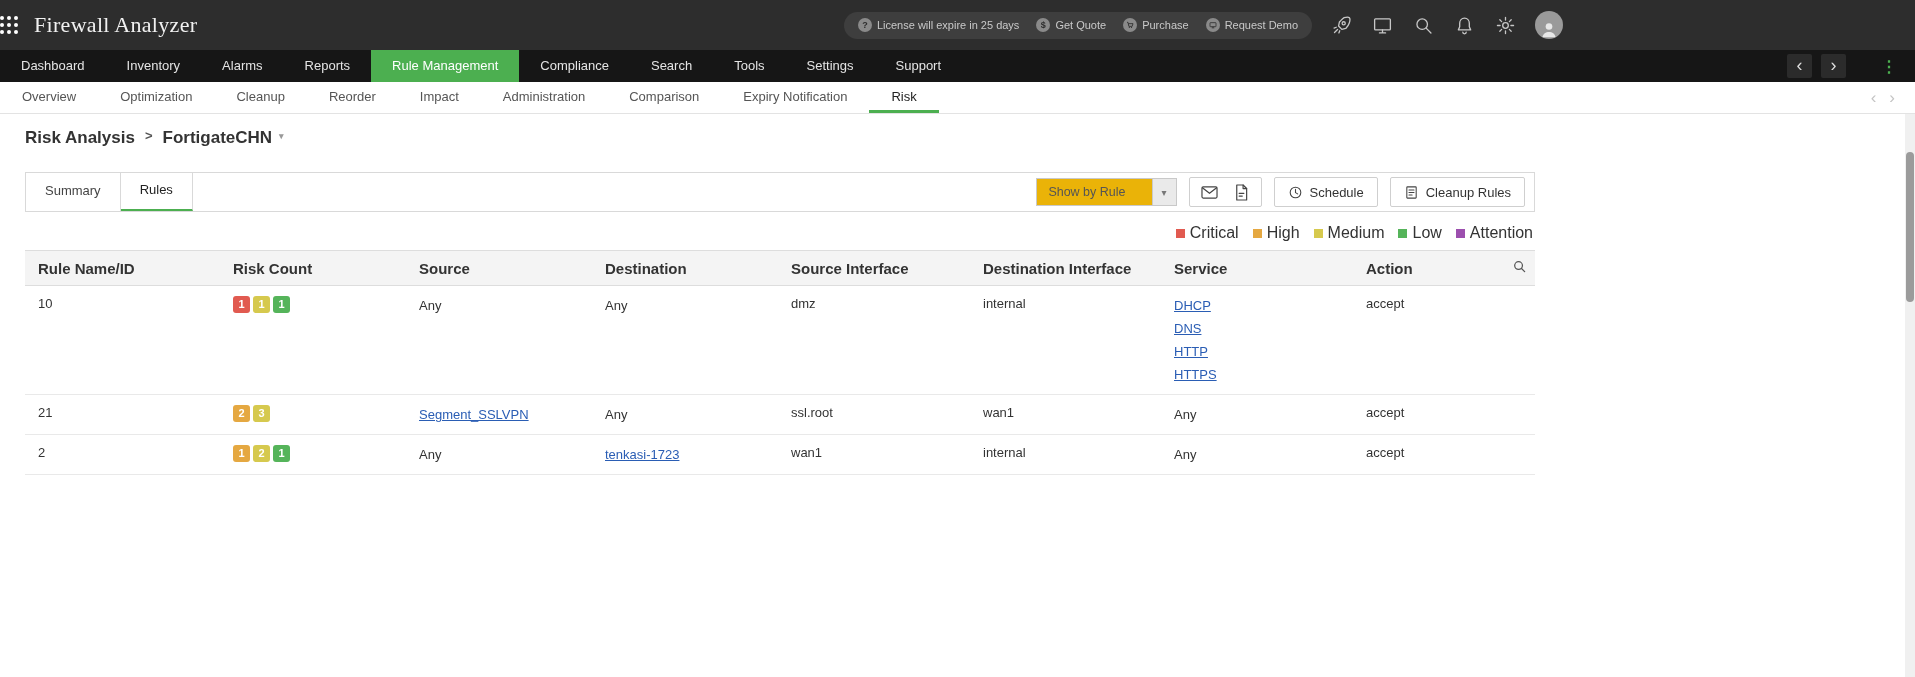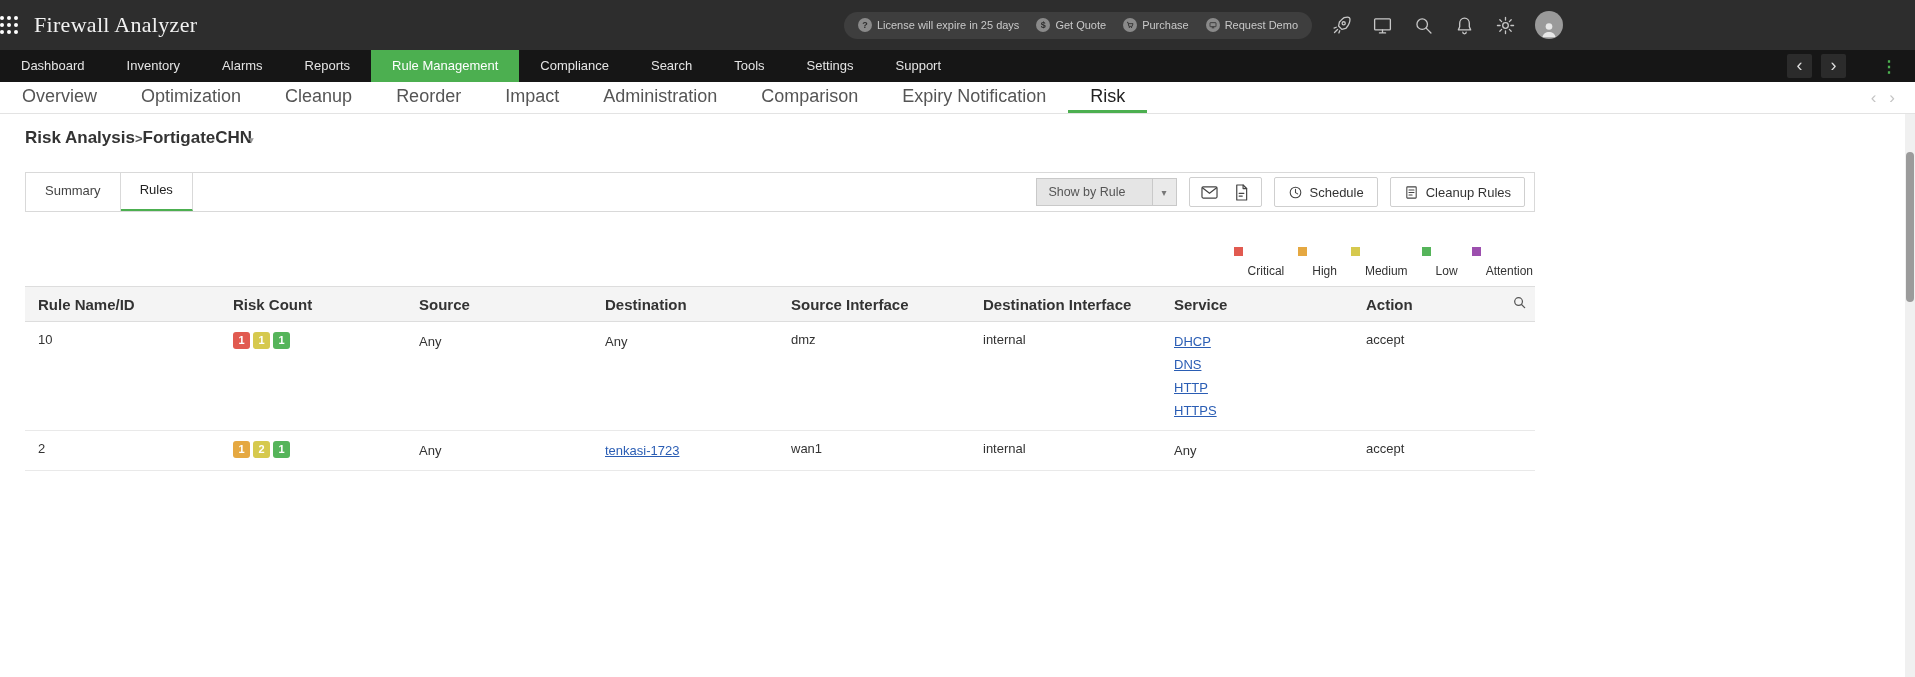--- a/index.html
+++ b/index.html
@@ -30,51 +30,51 @@
   .nav-tab{padding:0 21px;line-height:32px;font-size:13px;color:#e4e4e4;cursor:pointer;white-space:nowrap;}
   .nav-tab.active{background:#4caf50;color:#fff;}
   .nav-right{margin-left:auto;display:flex;align-items:center;gap:9px;padding-right:14px;}
   .nav-chevron{width:25px;height:24px;background:#2b2b2b;border-radius:2px;color:#dedede;font-size:18px;
     display:flex;align-items:center;justify-content:center;cursor:pointer;line-height:1;padding-bottom:2px;}
   .nav-kebab{color:#4caf50;font-size:16px;font-weight:bold;cursor:pointer;padding:0 4px;margin-left:22px;}
 
   
   .subnav{height:32px;background:#fff;border-bottom:1px solid #e3e3e3;display:flex;align-items:stretch;}
   .subnav-items{display:flex;}
-  .subnav-item{padding:0 22px;line-height:29px;font-size:18px;color:#555;cursor:pointer;border-bottom:3px solid transparent;white-space:nowrap;}
+  .subnav-item{padding:0 22px;line-height:29px;font-size:13px;color:#555;cursor:pointer;border-bottom:3px solid transparent;white-space:nowrap;}
   .subnav-item.active{color:#222;border-bottom-color:#4caf50;}
   .subnav-right{margin-left:auto;display:flex;align-items:center;gap:13px;padding-right:20px;color:#c4c4c4;font-size:17px;}
   .subnav-chevron{cursor:pointer;line-height:1;}
 
   
   .content{width:1510px;margin-left:25px;}
-  .breadcrumb{display:flex;align-items:center;padding-top:14px;font-size:17px;font-weight:bold;color:#333;}
+  .breadcrumb{display:flex;align-items:flex-start;gap:10px;padding-top:14px;font-size:17px;font-weight:bold;color:#333;}
   .bc-sep{font-size:13px;color:#555;font-weight:bold;}
   .bc-caret{font-size:9px;color:#999;cursor:pointer;margin-left:-3px;padding-top:3px;}
 
   .toolbar{margin-top:24px;border:1px solid #d9d9d9;background:#fff;display:flex;align-items:center;height:40px;}
   .view-tabs{display:flex;align-self:stretch;}
   .view-tab{padding:0 19px;line-height:36px;font-size:13px;color:#444;border-right:1px solid #d9d9d9;cursor:pointer;background:#fff;}
   .view-tab.active{color:#222;border-bottom:2px solid #4caf50;line-height:34px;}
   .tb-spacer{flex:1;}
-  .showby{display:flex;align-items:center;height:28px;border:1px solid #c9c9c9;background:#e5e5e5;font-size:12.5px;color:#555;margin-right:12px;cursor:pointer;}
+  .showby{display:flex;align-items:center;height:28px;border:1px solid #c9c9c9;background:#eab308;font-size:12.5px;color:#555;margin-right:12px;cursor:pointer;}
   .showby-label{padding:0 26px 0 11px;white-space:nowrap;}
   .showby-caret{border-left:1px solid #c9c9c9;width:24px;align-self:stretch;display:flex;align-items:center;justify-content:center;color:#777;font-size:10px;background:#eaeaea;}
   .tool-iconbox{display:flex;align-items:center;gap:13px;border:1px solid #cfcfcf;border-radius:2px;height:30px;padding:0 10px;margin-right:12px;background:#fff;}
   .tool-iconbox .ticon{cursor:pointer;display:flex;}
   .tool-iconbox svg{width:19px;height:19px;fill:none;stroke:#444;stroke-width:1.5;stroke-linecap:round;stroke-linejoin:round;}
   .tool-btn{display:flex;align-items:center;gap:7px;border:1px solid #cfcfcf;border-radius:2px;height:30px;padding:0 13px;background:#fff;
     font-size:13px;color:#333;margin-right:12px;cursor:pointer;font-family:inherit;}
   .tool-btn svg{width:15px;height:15px;fill:none;stroke:#444;stroke-width:1.7;stroke-linecap:round;stroke-linejoin:round;}
   .tool-btn.last{margin-right:9px;}
 
   .legend{display:flex;justify-content:flex-end;align-items:center;gap:14px;margin:12px 2px 8px 0;}
   .legend-item{display:flex;align-items:center;gap:5px;}
   .legend-swatch{width:9px;height:9px;display:inline-block;}
-  .legend-label{font-size:12px;color:#333;margin-top:40px;}
+  .legend-label{font-size:16px;color:#333;}
 
   table{width:1510px;border-collapse:collapse;table-layout:fixed;}
   thead th{background:#f4f4f4;border-top:1px solid #ddd;border-bottom:1px solid #ddd;padding:8px 13px;
     font-size:15px;font-weight:bold;color:#333;text-align:left;}
   th.th-search{text-align:right;padding-right:8px;}
   .th-search-icon{display:inline-flex;cursor:pointer;}
   .th-search-icon svg{width:15px;height:15px;fill:none;stroke:#555;stroke-width:2;stroke-linecap:round;}
   tbody td{padding:10px 13px;font-size:13px;color:#333;vertical-align:top;border-bottom:1px solid #e9e9e9;background:#fff;}
   .cell-line{line-height:19px;margin-bottom:4px;}
   .cell-line:last-child{margin-bottom:0;}
@@ -333,20 +333,37 @@
           <td>
             <div class="cell-line"><a class="cell-link" href="#">DHCP</a></div>
             <div class="cell-line"><a class="cell-link" href="#">DNS</a></div>
             <div class="cell-line"><a class="cell-link" href="#">HTTP</a></div>
             <div class="cell-line"><a class="cell-link" href="#">HTTPS</a></div>
           </td>
           <td>accept</td>
           <td></td>
         </tr>
         <tr class="table-row">
+          <td>21</td>
+          <td><span class="risk-badge" style="background: rgb(229, 168, 65);">2</span><span class="risk-badge" style="background: rgb(214, 201, 78);">3</span></td>
+          <td>
+            <div class="cell-line"><a class="cell-link" href="#">Segment_SSLVPN</a></div>
+          </td>
+          <td>
+            <div class="cell-line">Any</div>
+          </td>
+          <td>ssl.root</td>
+          <td>wan1</td>
+          <td>
+            <div class="cell-line">Any</div>
+          </td>
+          <td>accept</td>
+          <td></td>
+        </tr>
+        <tr class="table-row">
           <td>2</td>
           <td><span class="risk-badge" style="background: rgb(229, 168, 65);">1</span><span class="risk-badge" style="background: rgb(214, 201, 78);">2</span><span class="risk-badge" style="background: rgb(85, 180, 90);">1</span></td>
           <td>
             <div class="cell-line">Any</div>
           </td>
           <td>
             <div class="cell-line"><a class="cell-link" href="#">tenkasi-1723</a></div>
           </td>
           <td>wan1</td>
           <td>internal</td>

